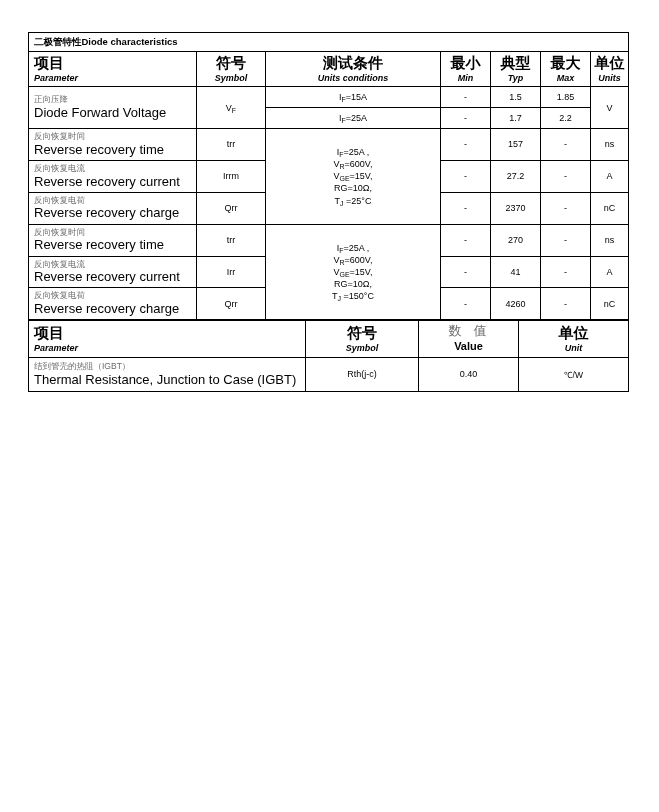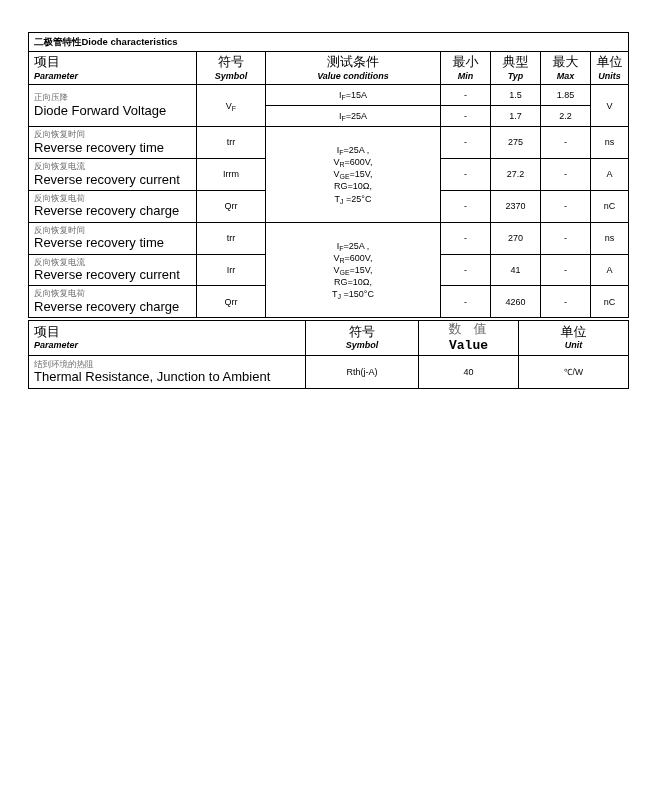--- a/index.html
+++ b/index.html
@@ -43,22 +43,22 @@
     white-space: nowrap;
   }
   .en {
     color: #000000;
     font-size: 13px;
     line-height: 1.25;
     white-space: nowrap;
   }
   .hdr-cn {
     color: #000000;
-    font-weight: normal;
-    font-size: 13px;
+    font-weight: bold;
+    font-size: 15px;
     line-height: 1.25;
   }
   .hdr-en {
     color: #000000;
     font-weight: bold;
     font-size: 9px;
     line-height: 1.25;
     font-style: italic;
   }
   .ctr { text-align: center; }
@@ -135,24 +135,24 @@
     text-align: center;
   }
   .serif-cn {
     font-family: Liberation Mono, monospace;
     color: #6b6b6b;
     font-size: 13px;
     letter-spacing: 2px;
     line-height: 1.25;
   }
   .serif-en {
-    font-family: Liberation Mono, monospace;
-    color: #000000;
-    font-weight: bold;
-    font-size: 13px;
+    font-family: Liberation Sans, sans-serif;
+    color: #000000;
+    font-weight: bold;
+    font-size: 11px;
     line-height: 1.25;
   }
   .degc { font-size: 8.5px; }
 </style>
 </head>
 <body>
 
 <div class="page">
 
   <table class="ds" id="diode-table">
@@ -175,21 +175,21 @@
         <td class="head-cell param-cell">
           <div class="hdr-cn">项目</div>
           <div class="hdr-en">Parameter</div>
         </td>
         <td class="head-cell ctr">
           <div class="hdr-cn">符号</div>
           <div class="hdr-en">Symbol</div>
         </td>
         <td class="head-cell ctr">
           <div class="hdr-cn">测试条件</div>
-          <div class="hdr-en">Value conditions</div>
+          <div class="hdr-en">Units conditions</div>
         </td>
         <td class="head-cell ctr">
           <div class="hdr-cn">最小</div>
           <div class="hdr-en">Min</div>
         </td>
         <td class="head-cell ctr">
           <div class="hdr-cn">典型</div>
           <div class="hdr-en">Typ</div>
         </td>
         <td class="head-cell ctr">
@@ -237,21 +237,21 @@
         <td class="cond-cell" rowspan="3">
           <div class="cond-block">
             <div><span>I</span><sub>F</sub><span>=25A ,</span></div>
             <div><span>V</span><sub>R</sub><span>=600V,</span></div>
             <div><span>V</span><sub>GE</sub><span>=15V,</span></div>
             <div>RG=10Ω,</div>
             <div><span>T</span><sub>J</sub><span> =25°C</span></div>
           </div>
         </td>
         <td class="num-cell">-</td>
-        <td class="num-cell">275</td>
+        <td class="num-cell">157</td>
         <td class="num-cell">-</td>
         <td class="unit-cell">ns</td>
       </tr>
 
       <tr>
         <td class="param-cell">
           <div class="cn">反向恢复电流</div>
           <div class="en">Reverse recovery current</div>
         </td>
         <td class="sym-cell">Irrm</td>
@@ -341,27 +341,27 @@
         <td class="head-cell">
           <div class="serif-cn">数 值</div>
           <div class="serif-en">Value</div>
         </td>
         <td class="head-cell">
           <div class="hdr-cn">单位</div>
           <div class="hdr-en">Unit</div>
         </td>
       </tr>
 
-
-
-      <tr>
-        <td class="param-cell">
-          <div class="cn">结到环境的热阻</div>
-          <div class="en">Thermal Resistance, Junction to Ambient</div>
-        </td>
-        <td class="sym-cell">Rth(j-A)</td>
-        <td class="val-cell">40</td>
+      <tr>
+        <td class="param-cell">
+          <div class="cn">结到管壳的热阻（IGBT）</div>
+          <div class="en">Thermal Resistance, Junction to Case (IGBT)</div>
+        </td>
+        <td class="sym-cell">Rth(j-c)</td>
+        <td class="val-cell">0.40</td>
         <td class="unit-cell degc">℃/W</td>
       </tr>
+
+
     </tbody>
   </table>
 
 </div>
 
 </body></html>

